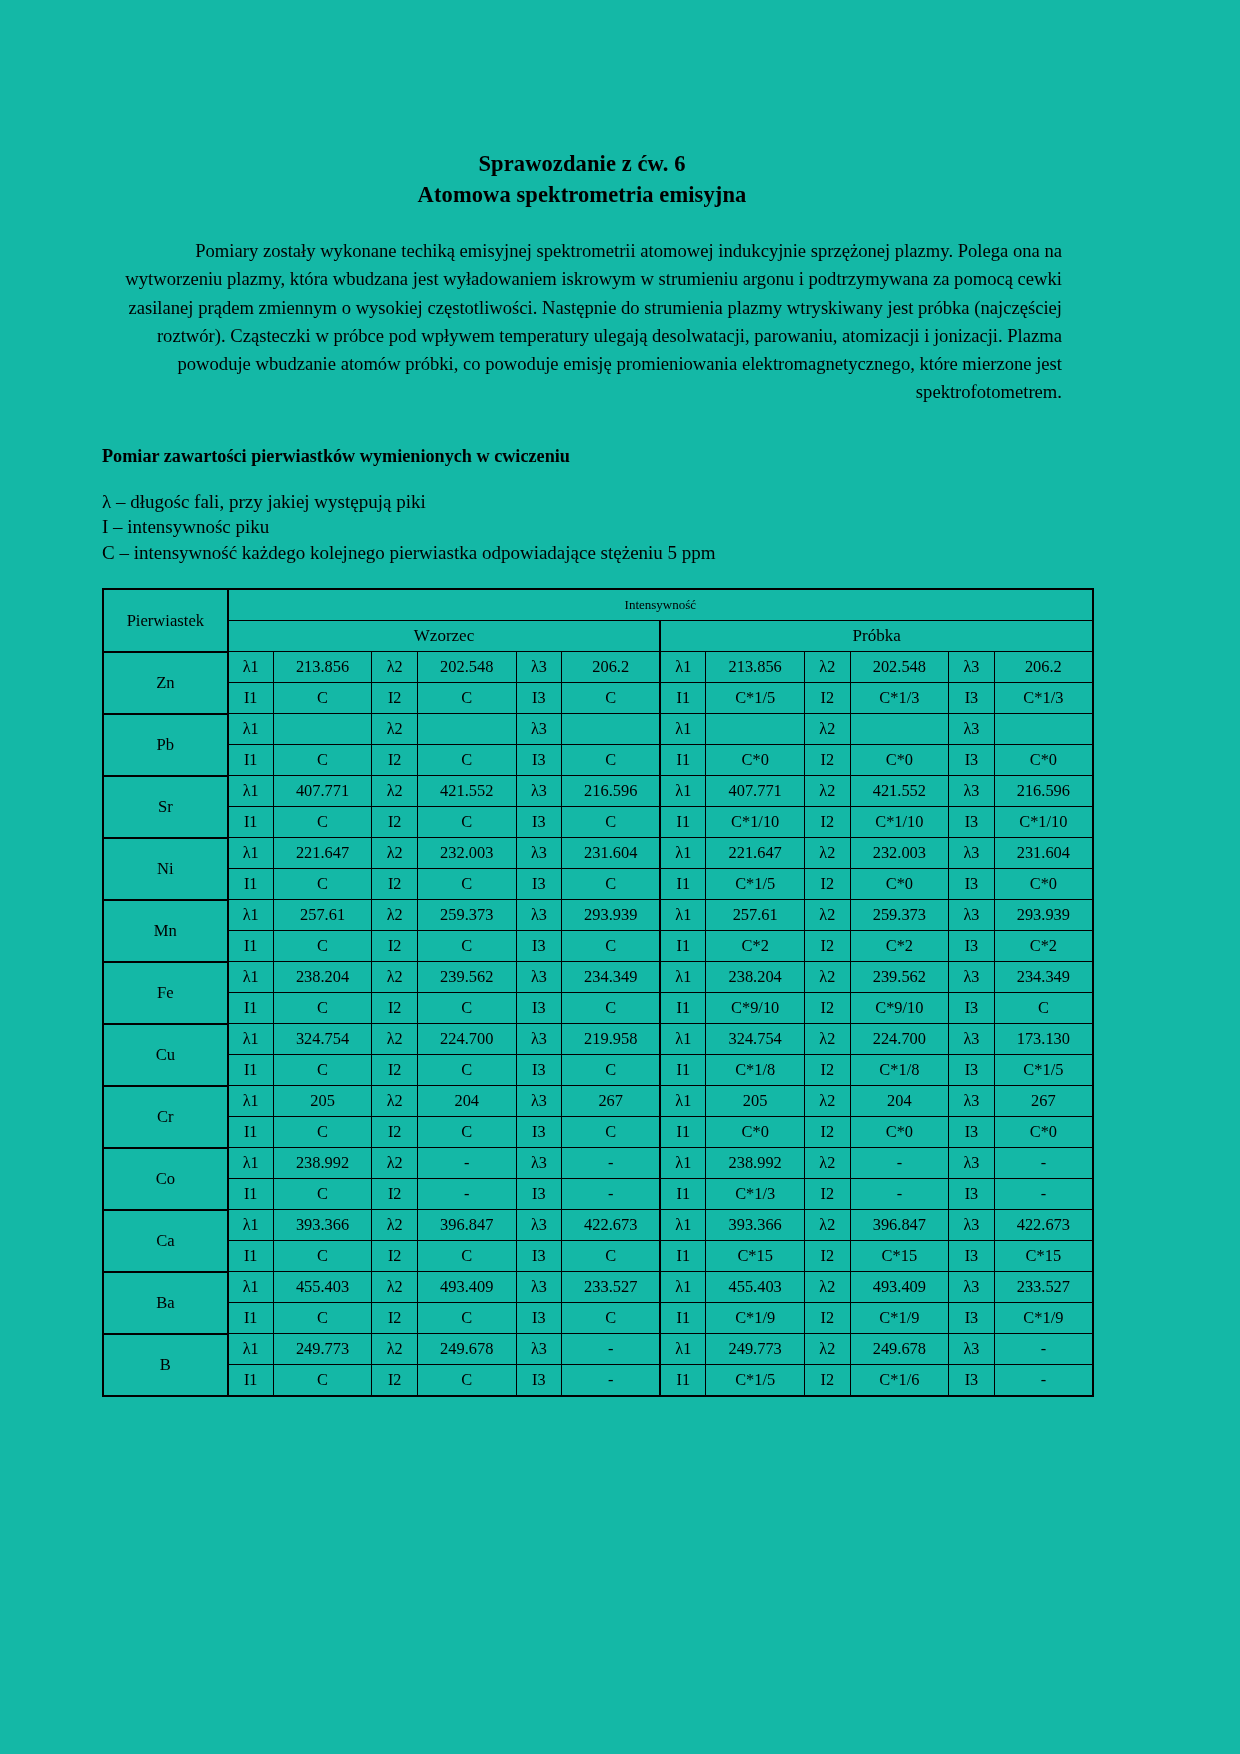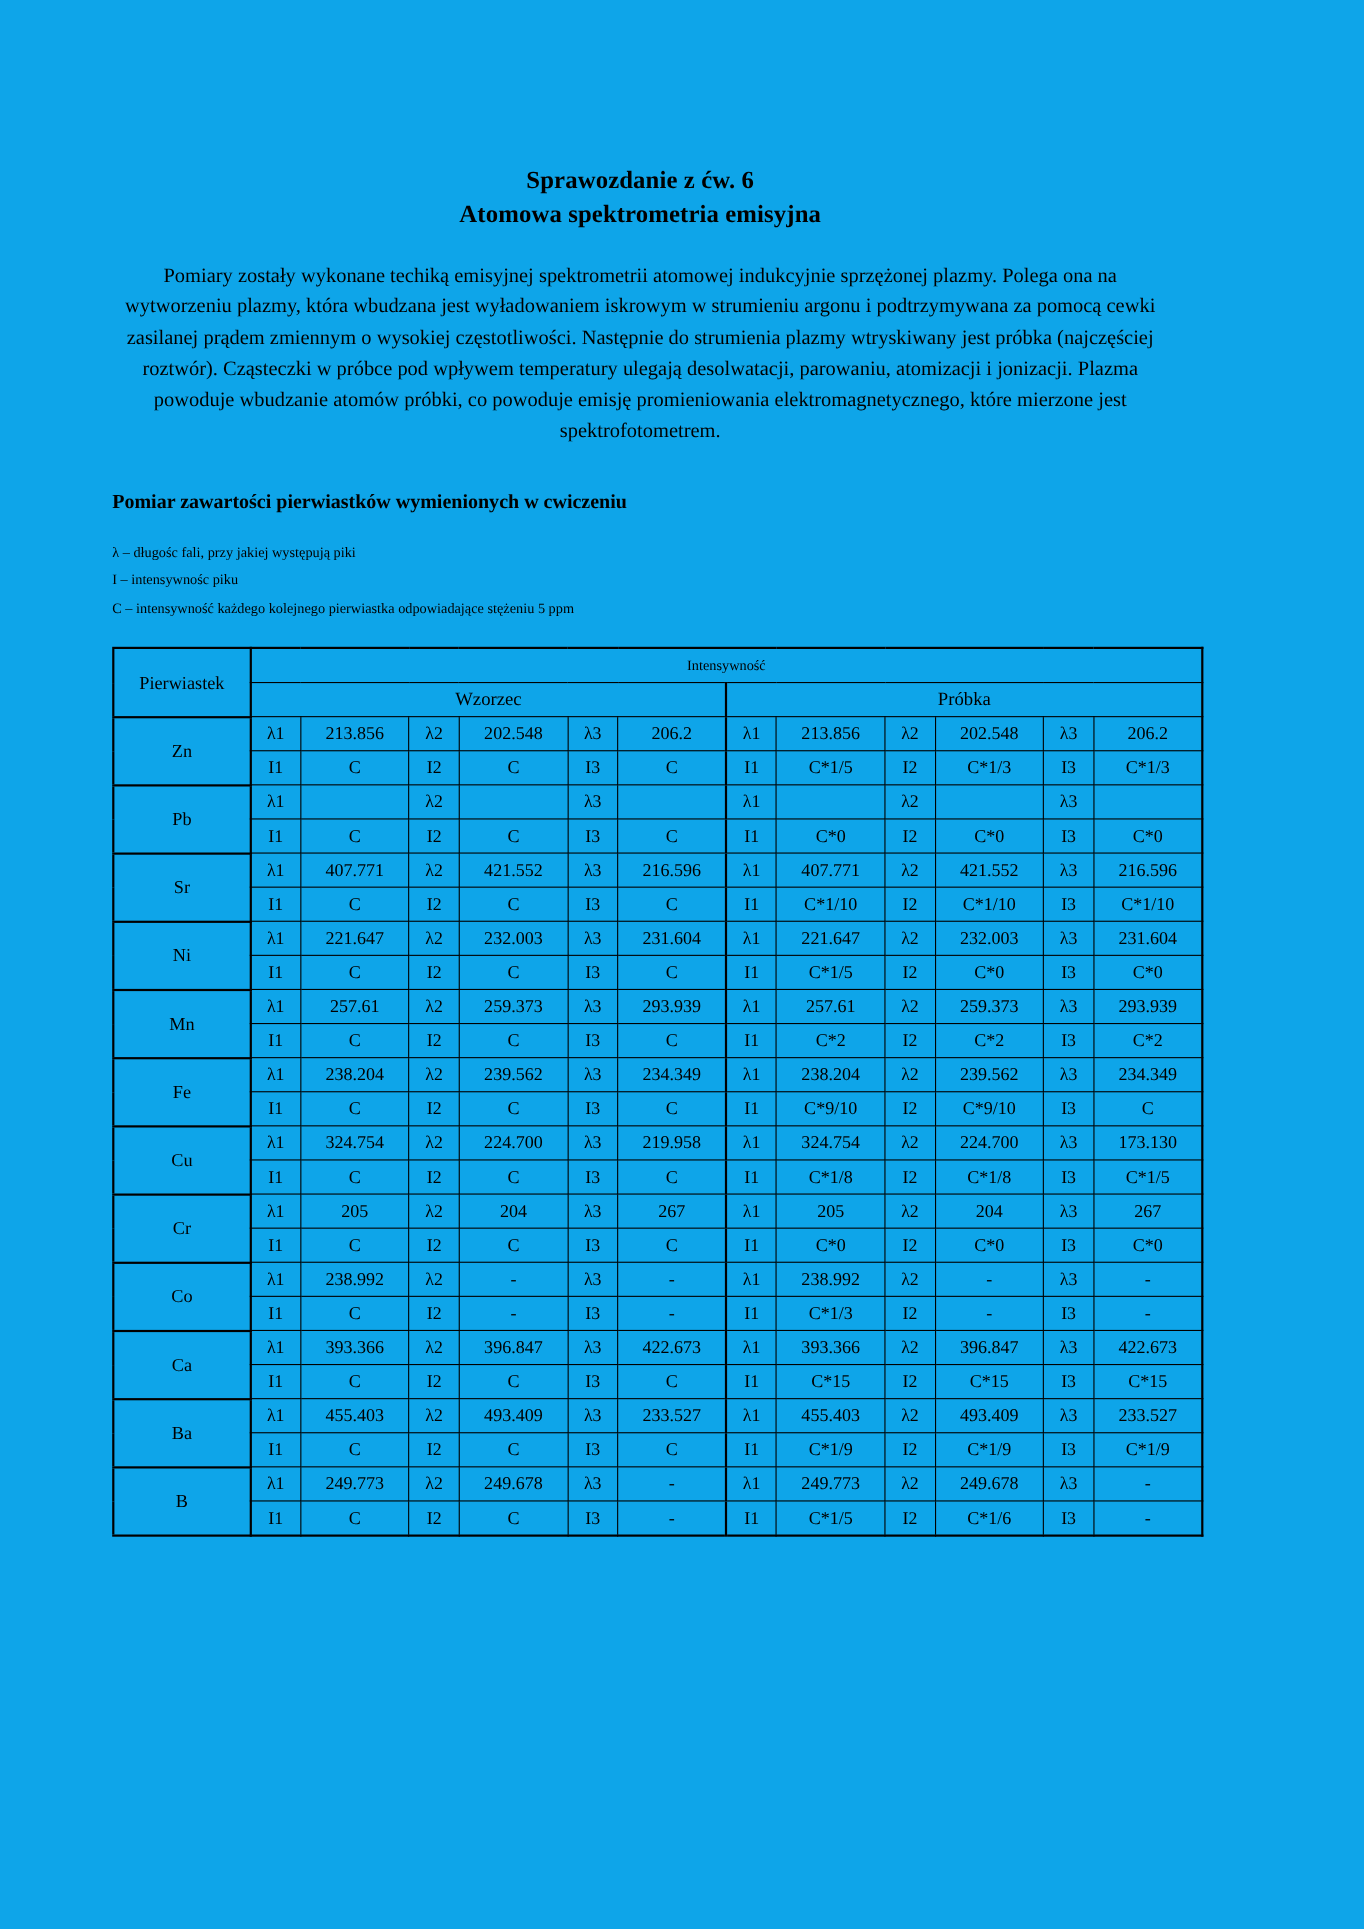--- a/index.html
+++ b/index.html
@@ -13,21 +13,21 @@
     font-family: "Liberation Serif", "DejaVu Serif", serif;
     color: #000000;
     -webkit-font-smoothing: none;
   }
   .page {
     position: relative;
     width: 1240px;
     height: 1754px;
     box-sizing: border-box;
     padding: 0;
-    background: #0ea5e9;
+    background: #14b8a6;
   }
   .content {
     position: absolute;
     left: 102px;
     top: 0;
     width: 960px;
   }
 
   
   .title-block {
@@ -47,39 +47,39 @@
     text-align: center;
     font-size: 18.5px;
     font-weight: bold;
     line-height: 24px;
   }
 
   .body-paragraph {
     margin-top: 27px;
     font-size: 18.6px;
     line-height: 28.3px;
-    text-align: center;
+    text-align: right;
   }
 
   .spaced-line {
     margin-top: 34px;
     font-size: 18.6px;
     line-height: 28.3px;
   }
 
   .bold-line {
     margin-top: 36px;
     font-size: 18.2px;
     font-weight: bold;
     line-height: 26px;
   }
 
   .legend {
     margin-top: 20px;
-    font-size: 13px;
+    font-size: 19px;
     line-height: 25.5px;
   }
   .legend div { white-space: pre; }
 
   
   table.data-table {
     margin-top: 23px;
     border-collapse: collapse;
     width: 992px;
     table-layout: fixed;

